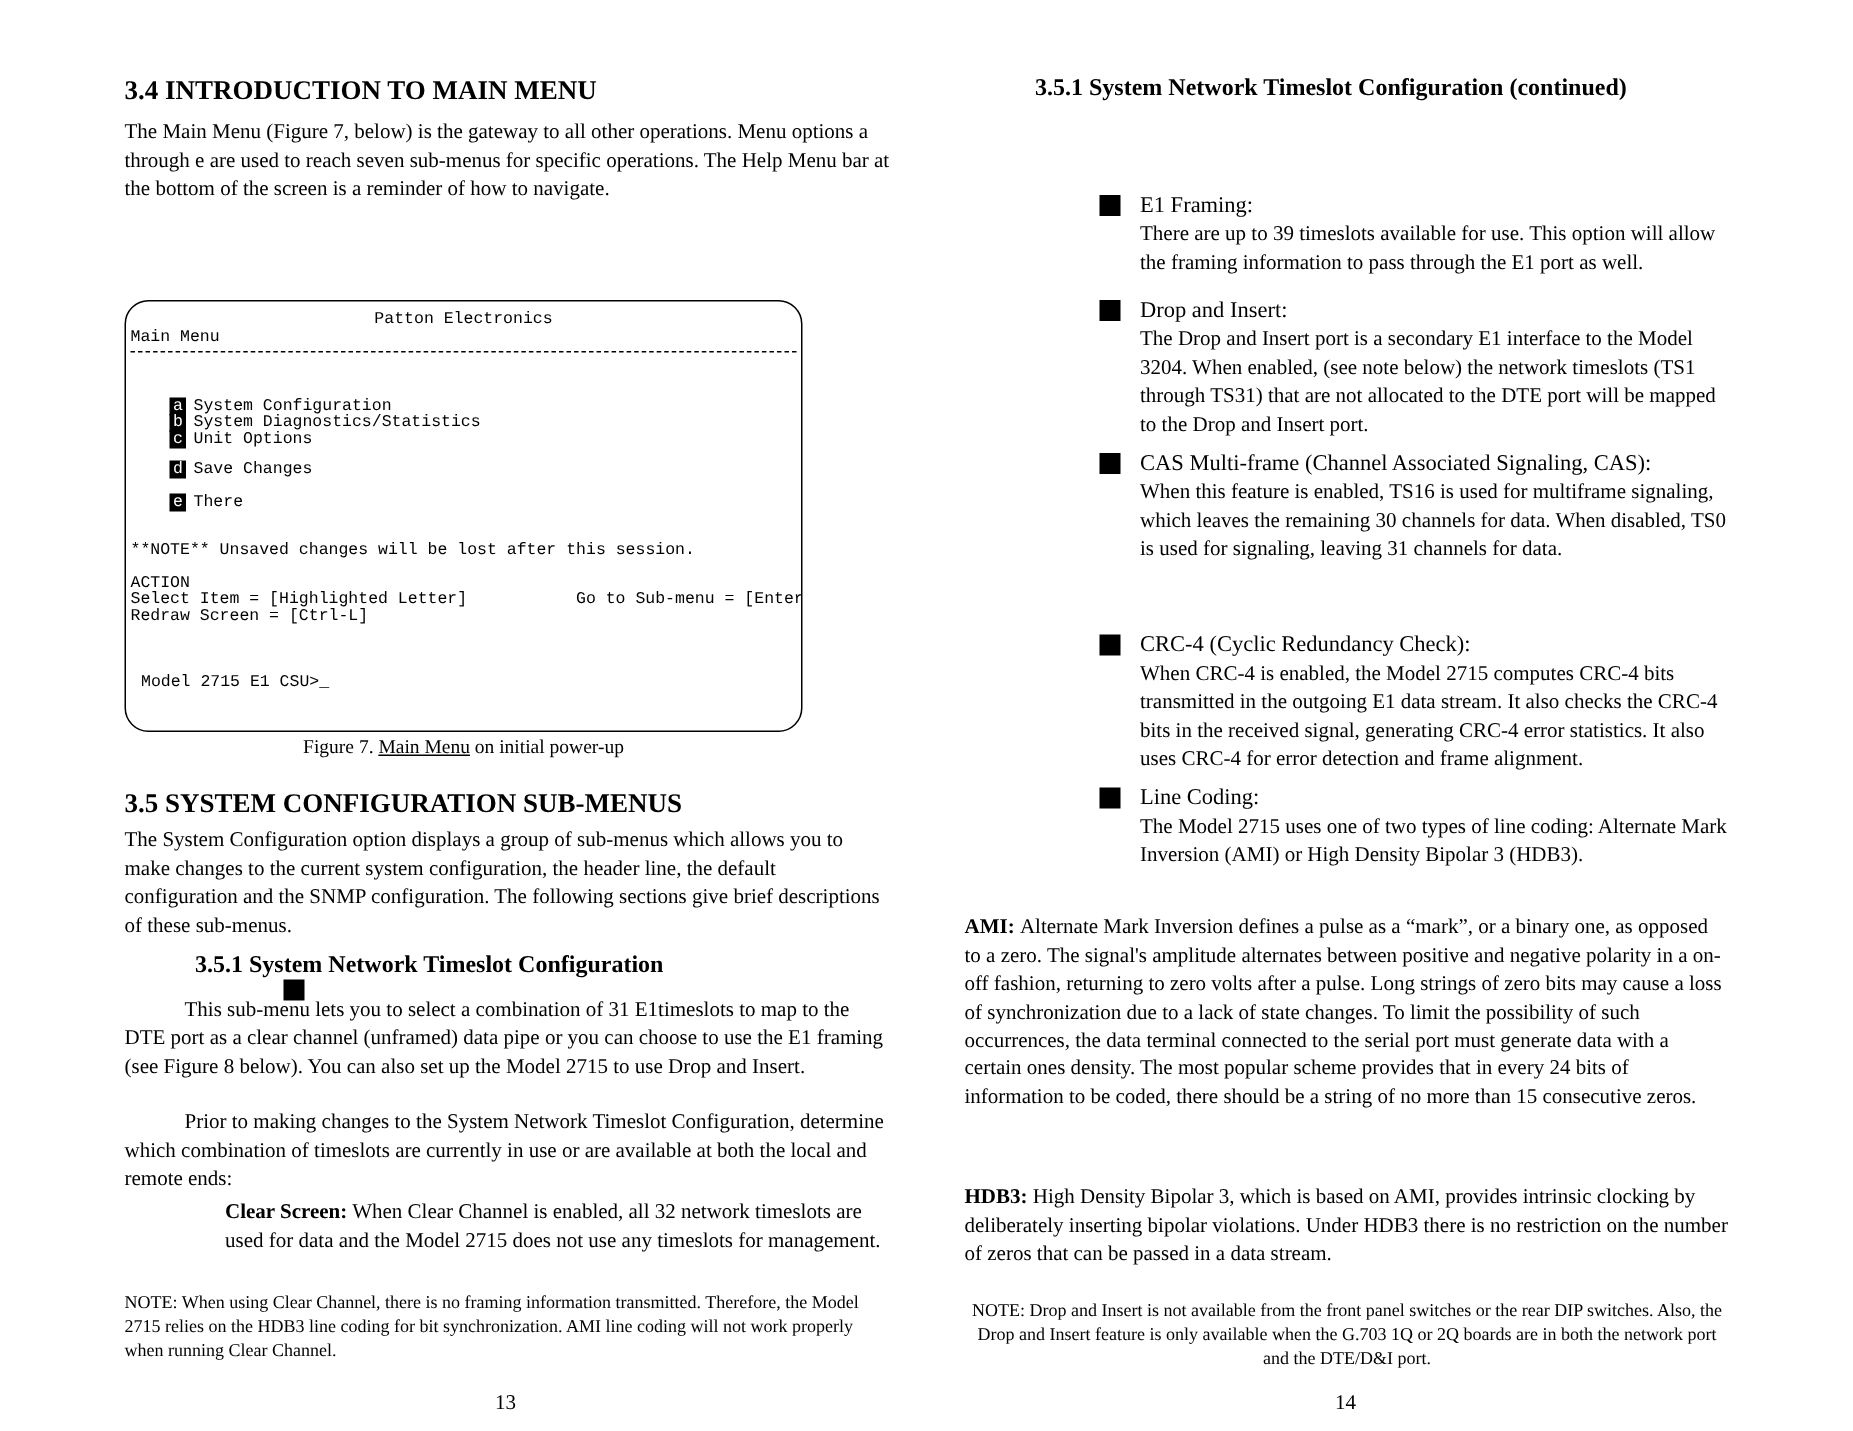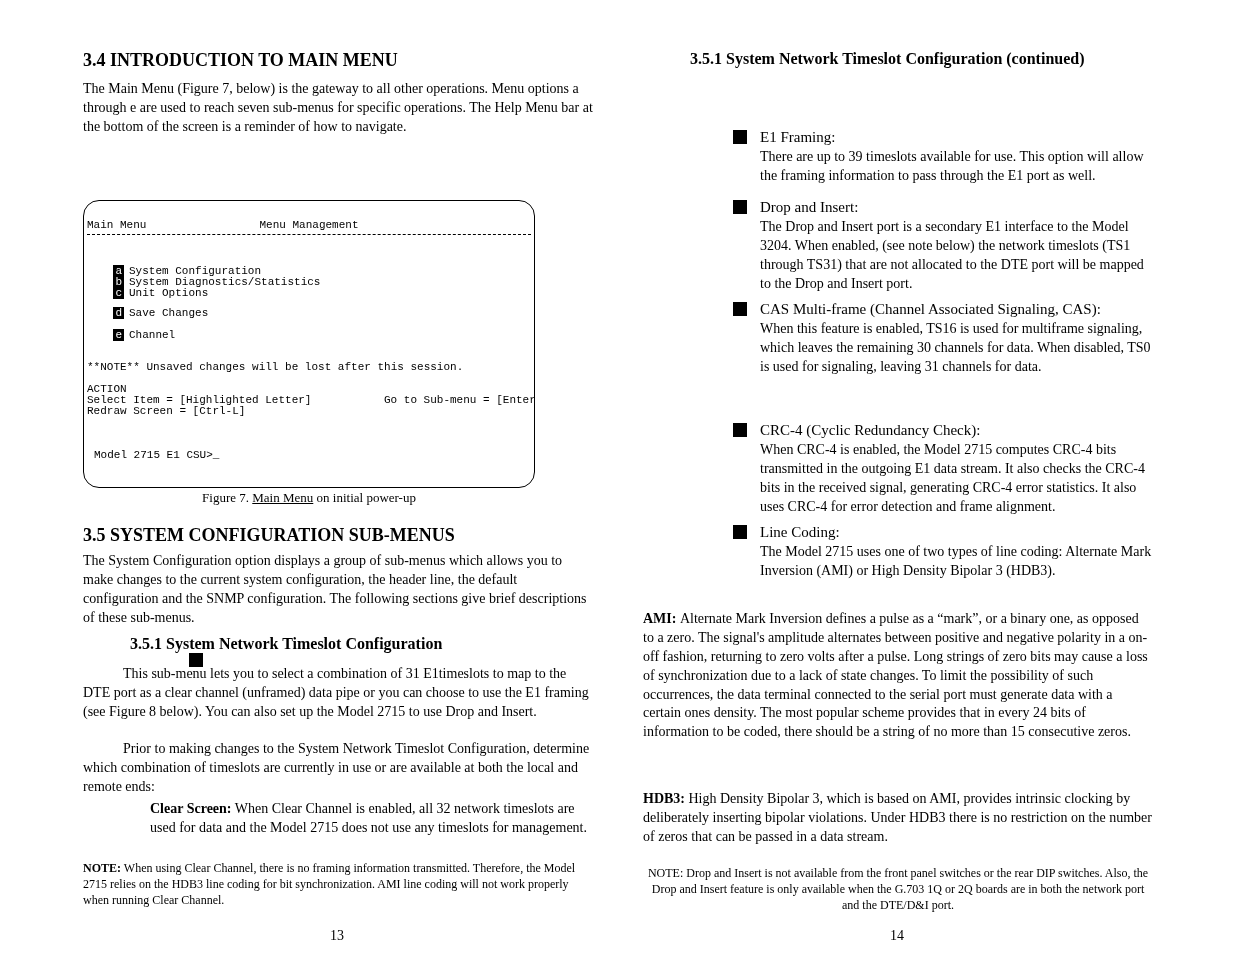--- a/index.html
+++ b/index.html
@@ -105,39 +105,39 @@
 </style>
 </head>
 <body>
 
 <div class="section-heading" style="left:83px;top:50px">3.4 INTRODUCTION TO MAIN MENU</div>
 
 <div class="body-text" style="left:83px;top:80px;width:510px">The Main Menu (Figure 7, below) is the gateway to all other operations. Menu options a through e are used to reach seven sub-menus for specific operations.  The Help Menu bar at the bottom of the screen is a reminder of how to navigate.</div>
 
 <div class="figure-frame" style="left:83px;top:200px">
 
+  <div class="fig-header-center" style="top:6px">Patton Electronics</div>
   <div class="fig-menu-label" style="left:3px;top:18px">Main Menu</div>
-  <div class="fig-header-center" style="top:18px">Menu Management</div>
   <div class="fig-rule" style="top:33px"></div>
 
   
   <div class="fig-row" style="top:52px">
     <span class="hl-letter">a</span><span class="txt">System Configuration</span>
   </div>
   <div class="fig-row" style="top:63px">
     <span class="hl-letter">b</span><span class="txt">System Diagnostics/Statistics</span>
   </div>
   <div class="fig-row" style="top:74px">
     <span class="hl-letter">c</span><span class="txt">Unit Options</span>
   </div>
   <div class="fig-row" style="top:94px">
     <span class="hl-letter">d</span><span class="txt">Save Changes</span>
   </div>
   <div class="fig-row" style="top:116px">
-    <span class="hl-letter">e</span><span class="txt">Channel</span>
+    <span class="hl-letter">e</span><span class="txt">There</span>
   </div>
 
   <div class="fig-row" style="top:160px">**NOTE** Unsaved changes will be lost after this session.</div>
 
   <div class="fig-row" style="top:182px">ACTION</div>
   <div class="fig-row" style="top:193px">Select Item = [Highlighted Letter]</div>
   <div style="position:absolute;left:300px;top:193px;font-family:var(--mono);font-size:11px">Go to Sub-menu = [Enter]</div>
   <div class="fig-row" style="top:204px">Redraw Screen = [Ctrl-L]</div>
 
   <div class="fig-prompt" style="top:248px">Model 2715 E1 CSU&gt;_</div>
@@ -157,21 +157,21 @@
 
 <div class="body-text" style="left:83px;top:665px;width:510px;text-indent:40px">This sub-menu lets you to select a combination of 31 E1timeslots to map to the DTE port as a clear channel (unframed) data pipe or you can choose to use the E1 framing (see Figure 8 below). You can also set up the Model 2715 to use Drop and Insert.</div>
 
 <div class="body-text" style="left:83px;top:740px;width:510px;text-indent:40px">Prior to making changes to the System Network Timeslot Configuration, determine which combination of timeslots are currently in use or are available at both the local and remote ends:</div>
 
 <div class="body-text" style="left:150px;top:800px;width:443px">
   <span style="font-weight:bold">Clear Screen:</span><span> When Clear Channel is enabled, all 32 network timeslots are used for data and the Model 2715 does not use any timeslots for management.</span>
 </div>
 
 <div class="body-text" style="left:83px;top:860px;width:510px;font-size:12px">
-  <span style="font-weight:bold">NOTE:</span><span>  When using Clear Channel, there is no framing information transmitted. Therefore, the Model 2715 relies on the HDB3 line coding for bit synchronization. AMI line coding will not work properly when running Clear Channel.</span>
+  <span style="font-weight:normal">NOTE:</span><span>  When using Clear Channel, there is no framing information transmitted. Therefore, the Model 2715 relies on the HDB3 line coding for bit synchronization. AMI line coding will not work properly when running Clear Channel.</span>
 </div>
 
 <div class="page-num" style="left:330px;top:928px">13</div>
 
 <div class="section-heading" style="left:690px;top:50px;font-size:16px">3.5.1 System Network Timeslot Configuration (continued)</div>
 
 <div class="bullet" style="left:733px;top:130px"></div>
 <div class="bullet-heading" style="left:760px;top:129px">E1 Framing:</div>
 <div class="rc-para" style="left:760px;top:148px;width:393px"> There are up to 39 timeslots available for use. This option will allow the framing information to pass through the E1 port as well.</div>
 

